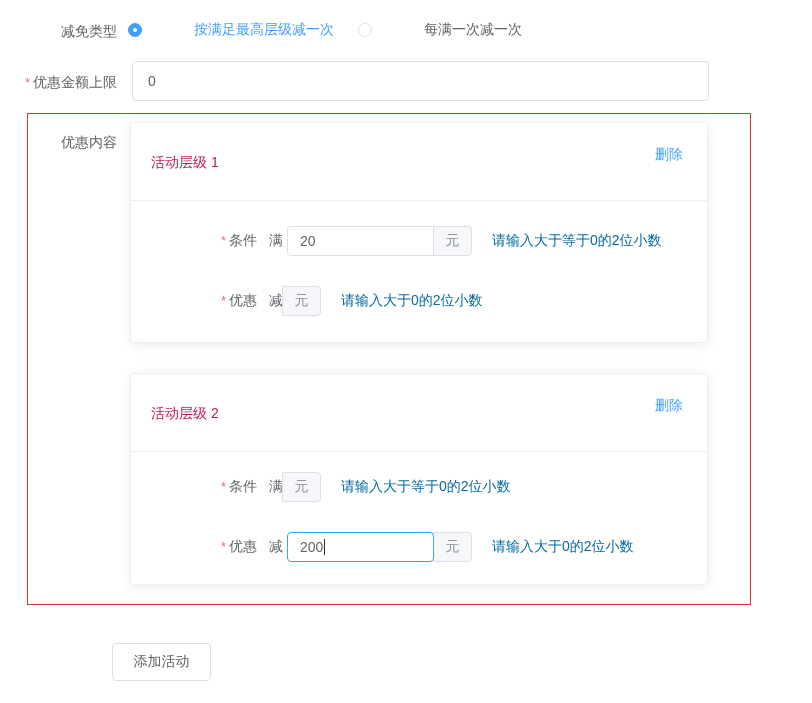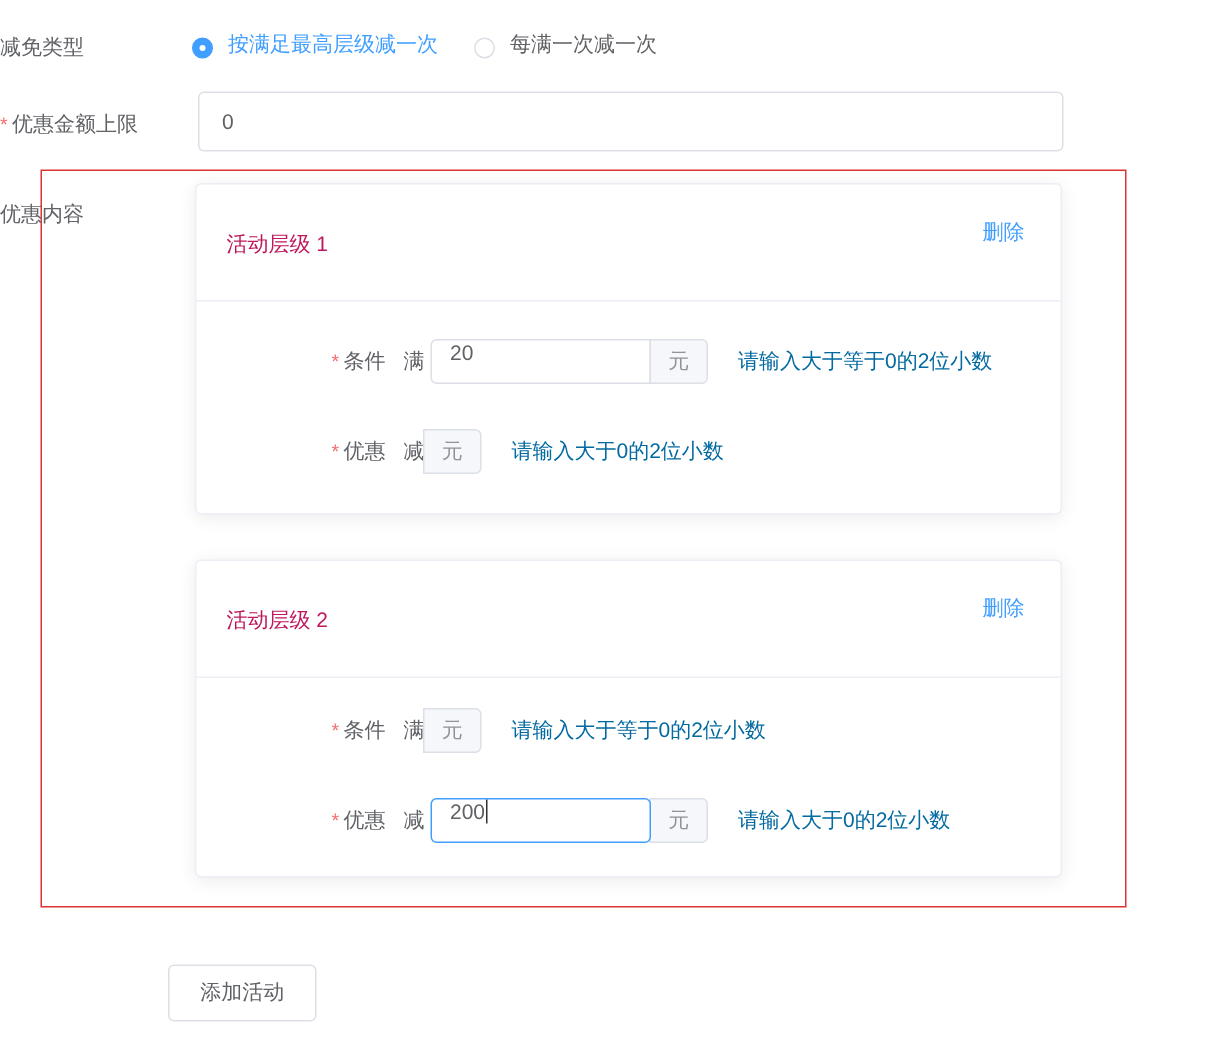--- a/index.html
+++ b/index.html
@@ -5,26 +5,26 @@
   * { box-sizing: border-box; margin: 0; padding: 0; }
   html, body { background: #fff; }
   body {
     width: 812px; height: 703px; position: relative; overflow: hidden;
     font-family: "Liberation Sans", "DejaVu Sans", sans-serif;
     font-size: 14px; color: #606266;
   }
   .abs { position: absolute; }
 
   
-  .form-label { left: 0; width: 117px; text-align: left; color: #606266; line-height: 18px; }
+  .form-label { left: 0; width: 117px; text-align: right; color: #606266; line-height: 18px; }
   .req { color: #f56c6c; margin-right: 3px; font-size: 13px; }
 
   
   .radio-row { left: 128px; top: 15px; height: 30px; display: flex; align-items: center; gap: 24px; }
-  .radio { display: flex; align-items: flex-end; cursor: pointer; }
+  .radio { display: flex; align-items: center; cursor: pointer; gap: 42px; }
   .radio-circle { width: 14px; height: 14px; border-radius: 50%; border: 1px solid #dcdfe6; background: #fff; position: relative; flex: 0 0 14px; }
   .radio.checked .radio-circle { background: #409eff; border-color: #409eff; }
   .radio.checked .radio-circle::after { content: ""; position: absolute; left: 4px; top: 4px; width: 4px; height: 4px; border-radius: 50%; background: #fff; }
   .radio-label { margin-left: 10px; color: #606266; }
   .radio.checked .radio-label { color: #409eff; }
 
   
   .big-input {
     left: 132px; top: 61px; width: 577px; height: 40px;
     border: 1px solid #dcdfe6; border-radius: 4px; background: #fff;
@@ -47,21 +47,21 @@
   .delete-link { position: absolute; right: 24px; top: 23px; color: #409eff; cursor: pointer; text-decoration: none; }
   .card-body { padding-top: 25px; }
   .card-2 .card-body { padding-top: 20px; }
 
   .tier-row { display: flex; align-items: center; height: 30px; margin-bottom: 30px; }
   .tier-label { width: 152px; text-align: right; color: #606266; white-space: nowrap; }
   .tier-label .prefix { margin-left: 12px; }
   .mini-input {
     margin-left: 4px; width: 147px; height: 30px;
     border: 1px solid #dcdfe6; border-radius: 4px 0 0 4px; background: #fff;
-    display: flex; align-items: flex-start; padding: 0 12px; color: #606266; cursor: text;
+    display: flex; align-items: center; padding: 0 12px; color: #606266; cursor: text;
   }
   .mini-input.focused { border-color: #409eff; border-radius: 4px; z-index: 2; }
   .caret { display: inline-block; width: 1px; height: 16px; background: #303133; margin-left: 1px; animation: blink 1s step-end infinite; }
   @keyframes blink { 50% { opacity: 0; } }
   .unit-append {
     margin-left: -1px; width: 39px; height: 30px;
     background: #f5f7fa; border: 1px solid #dcdfe6; border-radius: 0 4px 4px 0;
     display: flex; align-items: center; justify-content: center; color: #909399;
   }
   .hint { margin-left: 20px; color: #0369a1; }

